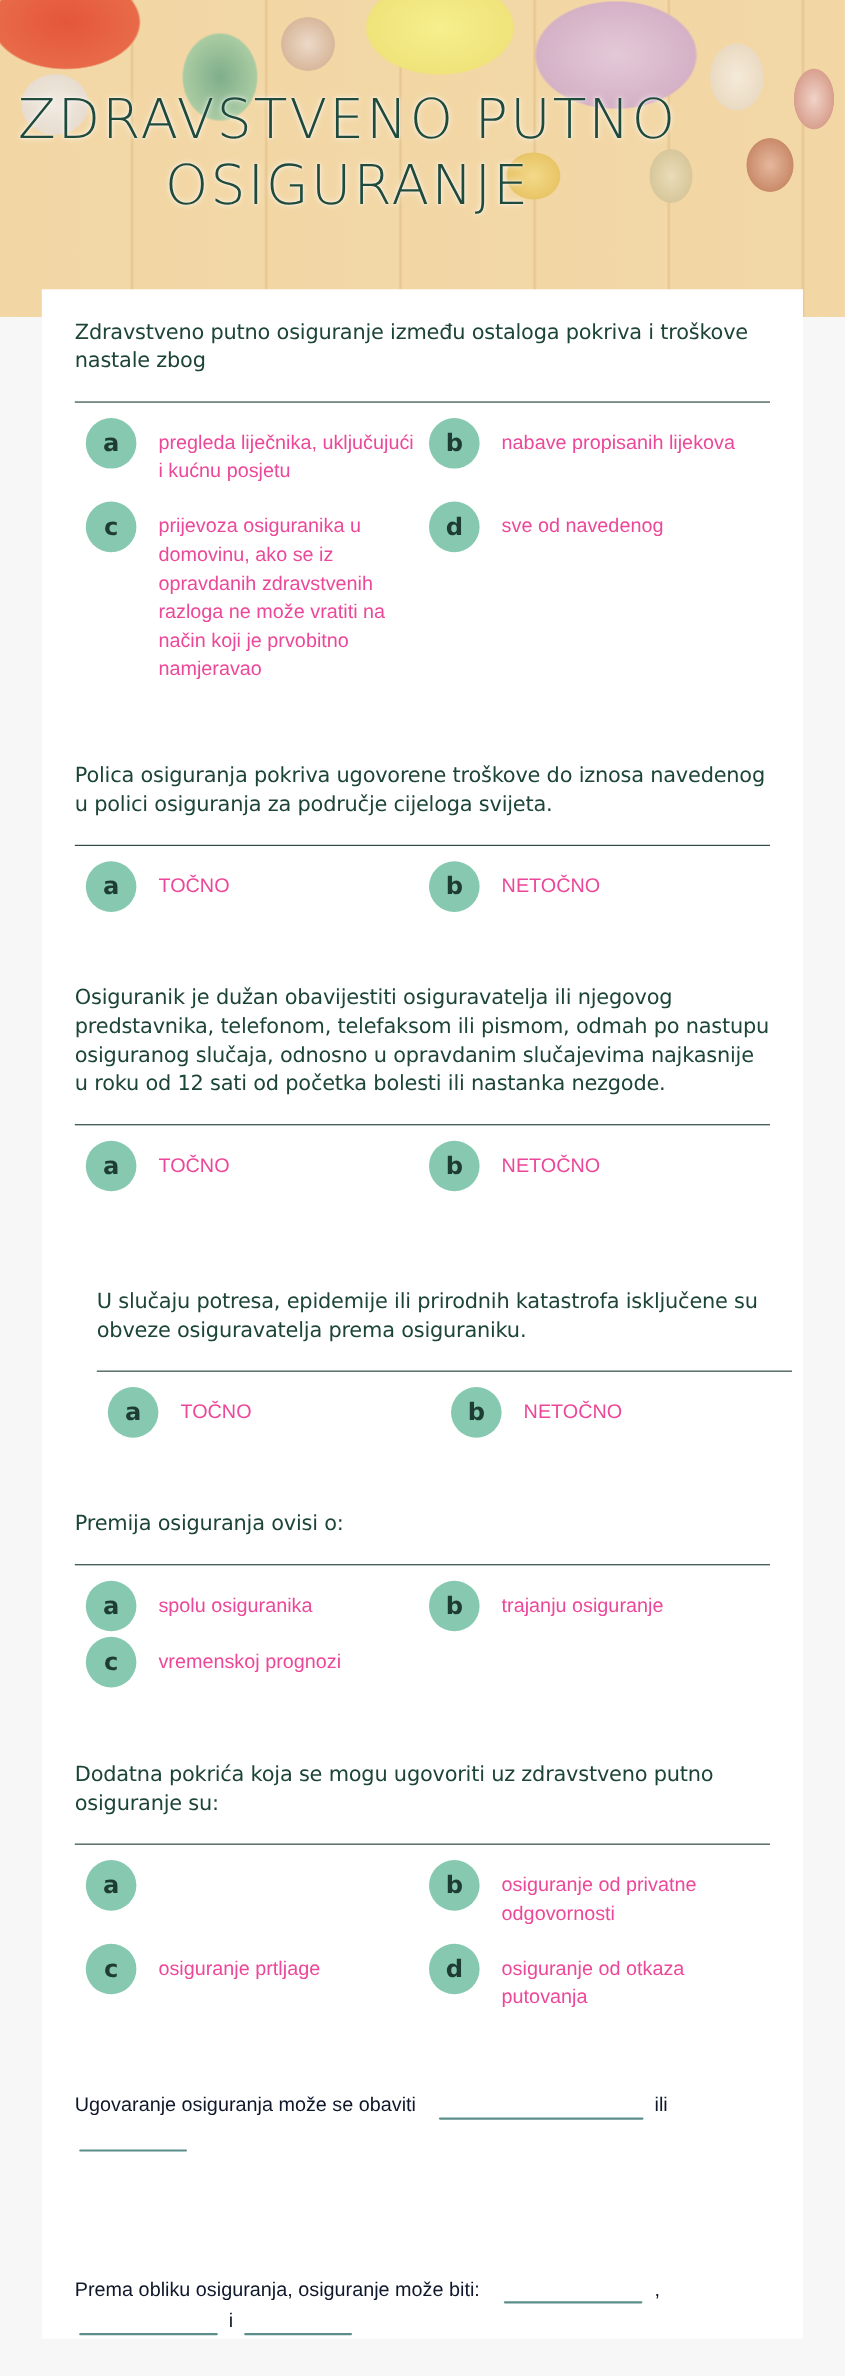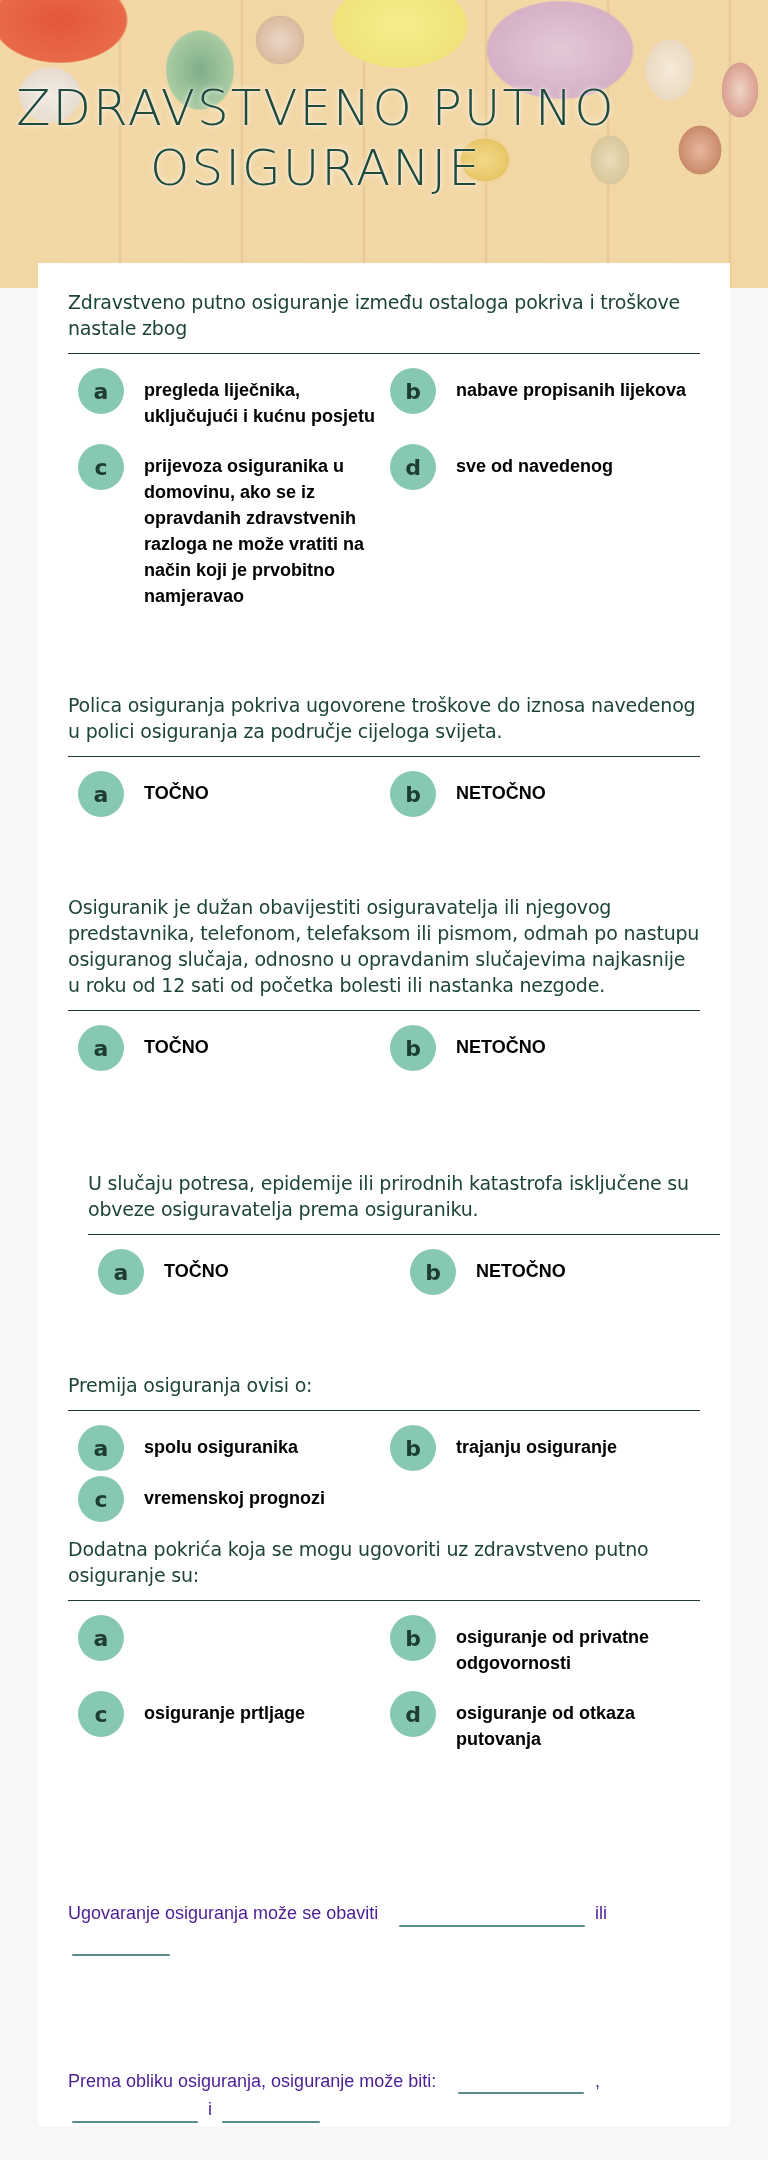--- a/index.html
+++ b/index.html
@@ -33,41 +33,41 @@
 
   .card {
     position: absolute; left: 38px; top: 263px; width: 692px; height: 1863px;
     background: #ffffff;
   }
 
   .question { position: absolute; left: 30px; width: 632px; }
   .q-text {
     font-family: "DejaVu Sans", sans-serif; font-size: 19px; line-height: 26px;
     color: #1c4437; letter-spacing: -0.2px;
-    padding-bottom: 12px; border-bottom: 1.5px solid #1c3a33;
+    padding-bottom: 24px; border-bottom: 1.5px solid #1c3a33;
   }
   .options { position: relative; }
   .opt { position: absolute; width: 310px; display: flex; align-items: flex-start; }
   .badge {
     flex: 0 0 46px; width: 46px; height: 46px; border-radius: 50%;
     background: #86c9b0; color: #1e3c34;
     display: flex; align-items: center; justify-content: center;
     font-family: "DejaVu Sans", sans-serif; font-weight: bold; font-size: 22px;
     margin-left: 10px;
   }
   .opt-text {
-    margin-left: 20px; font-size: 18px; line-height: 26px; color: #000000;
-    padding-top: 9px; width: 240px; font-weight: bold;
+    margin-left: 20px; font-size: 18px; line-height: 26px; color: #ec4899;
+    padding-top: 9px; width: 240px;
   }
 
   .fill { position: absolute; left: 30px; width: 632px; font-size: 18px; line-height: 26px; color: #333; }
   .blank {
     position: absolute; height: 2px; background: #5b8e8a; border-radius: 1px;
   }
-  .inline-text { position: absolute; font-size: 18px; color: #4c1d95; }
+  .inline-text { position: absolute; font-size: 18px; color: #0f172a; }
 </style>
 </head>
 <body>
 
 <div class="header">
   <div class="title">
     <div>ZDRAVSTVENO PUTNO</div>
     <div>OSIGURANJE</div>
   </div>
 </div>
@@ -149,21 +149,21 @@
         <span class="badge">b</span>
         <span class="opt-text">trajanju osiguranje</span>
       </div>
       <div class="opt" style="left:0;top:65px;">
         <span class="badge">c</span>
         <span class="opt-text">vremenskoj prognozi</span>
       </div>
     </div>
   </div>
 
-  <div class="question" style="top:1273px;">
+  <div class="question" style="top:1337px;">
     <div class="q-text">Dodatna pokrića koja se mogu ugovoriti uz zdravstveno putno osiguranje su:</div>
     <div class="options">
       <div class="opt" style="left:0;top:14px;">
         <span class="badge">a</span>
       </div>
       <div class="opt" style="left:312px;top:14px;">
         <span class="badge">b</span>
         <span class="opt-text">osiguranje od privatne odgovornosti</span>
       </div>
       <div class="opt" style="left:0;top:90px;">

